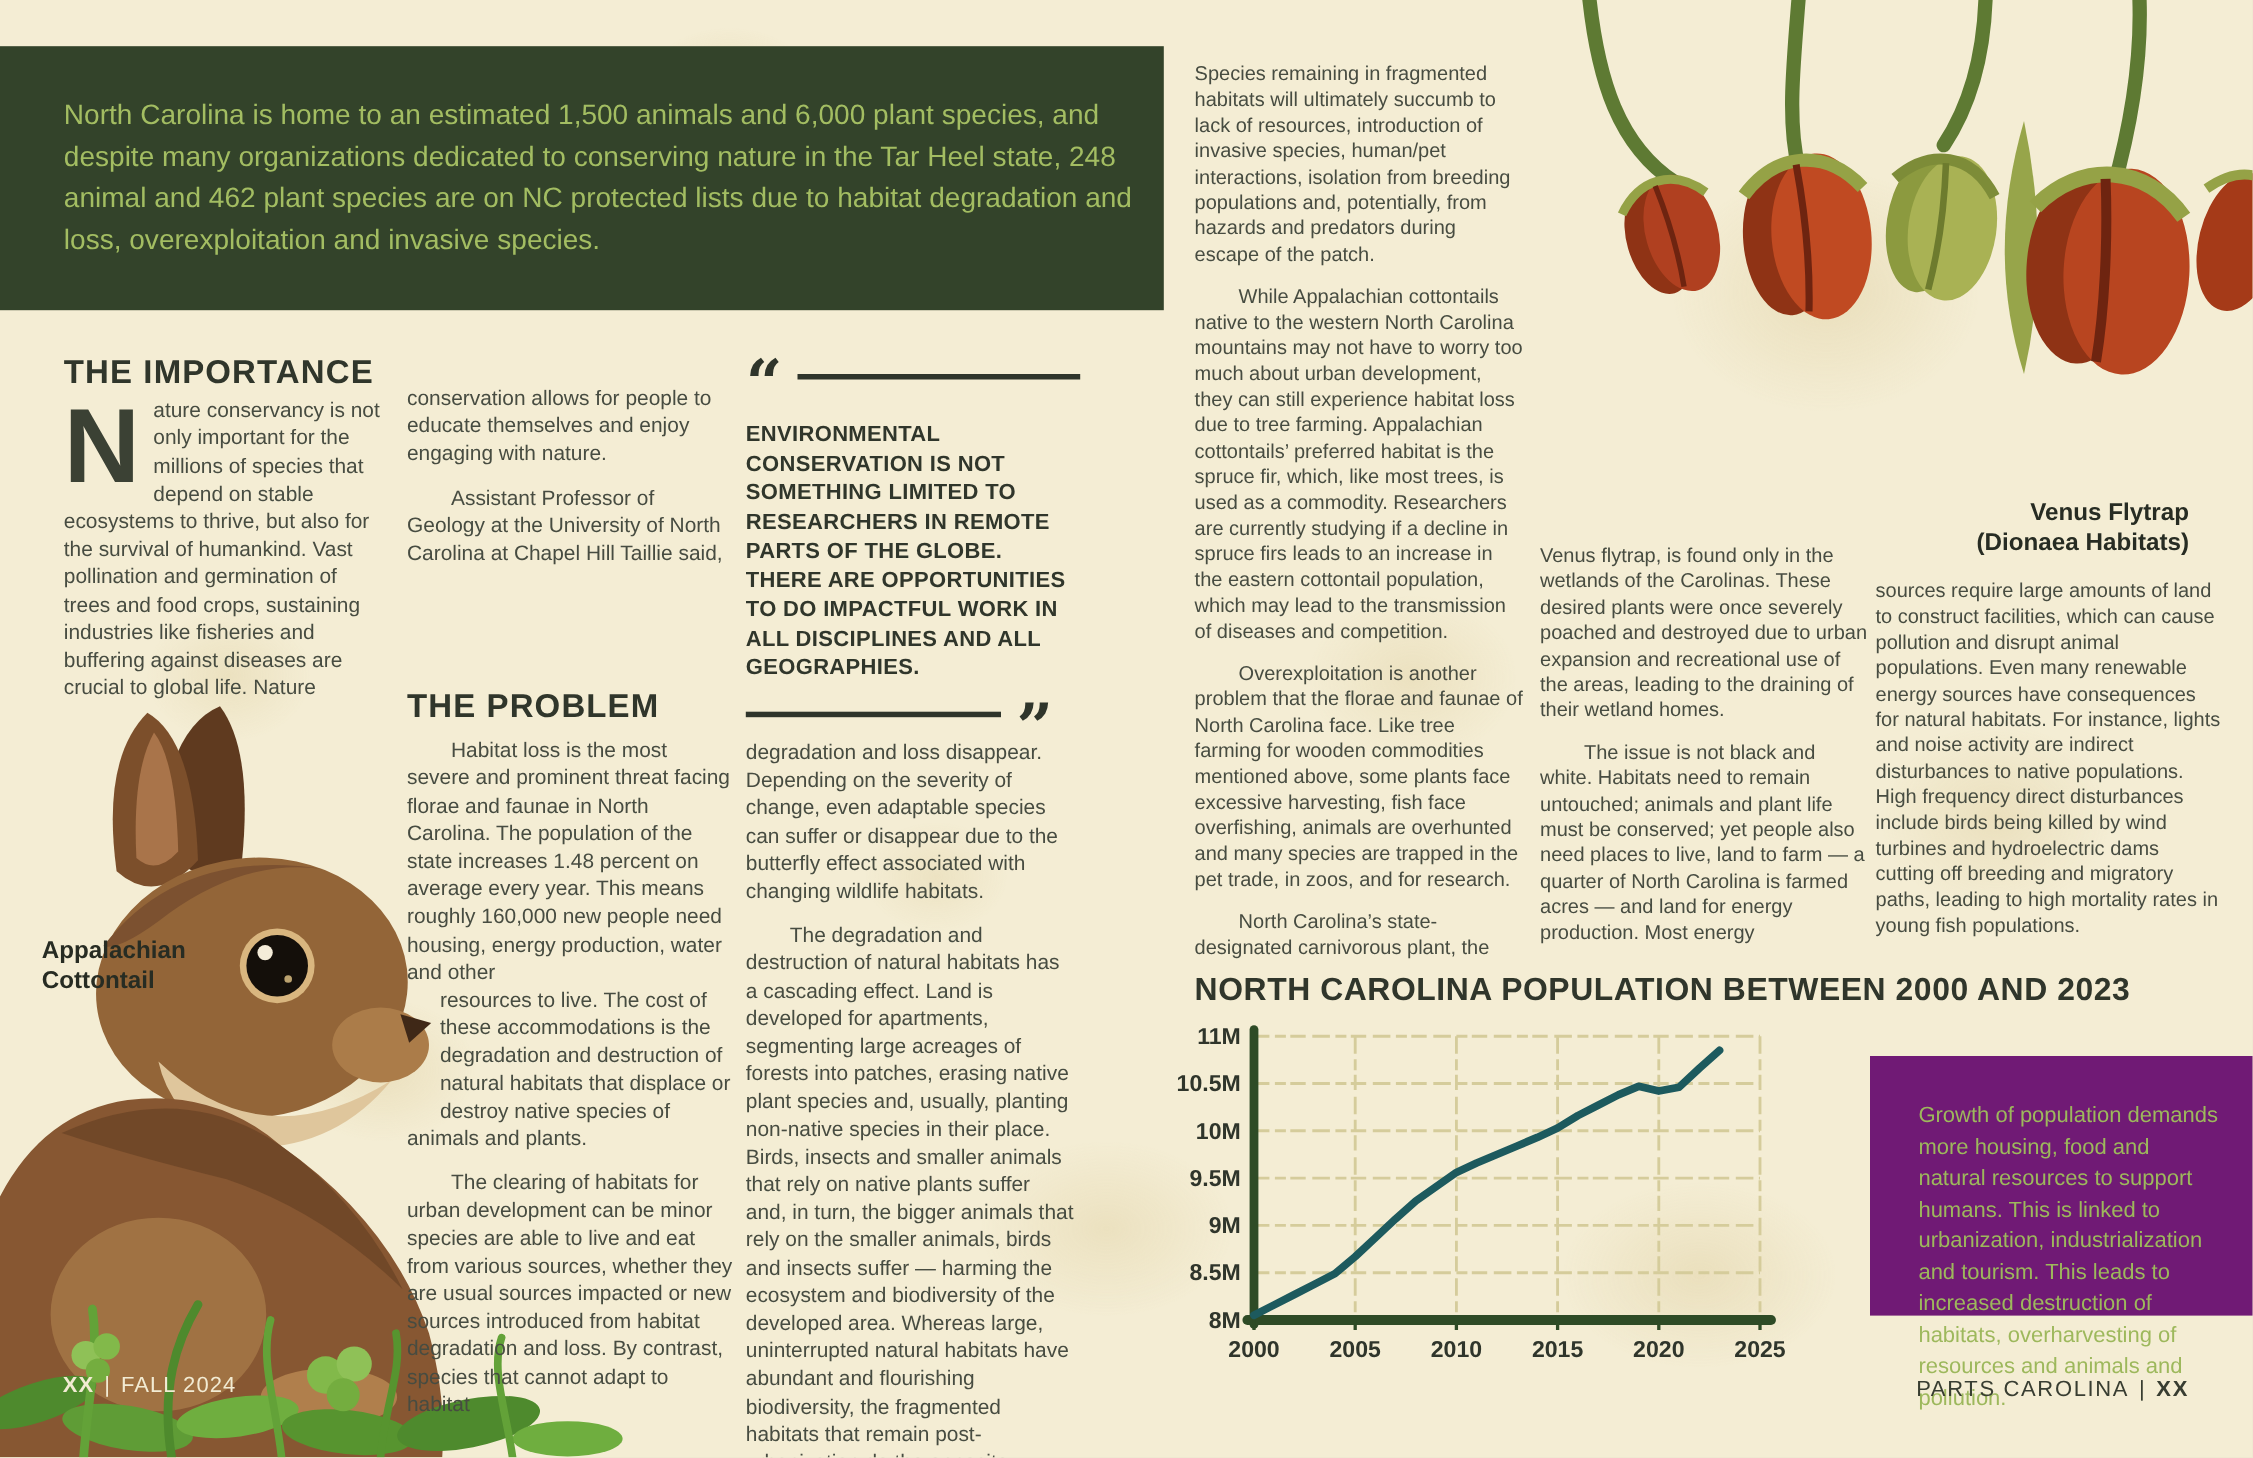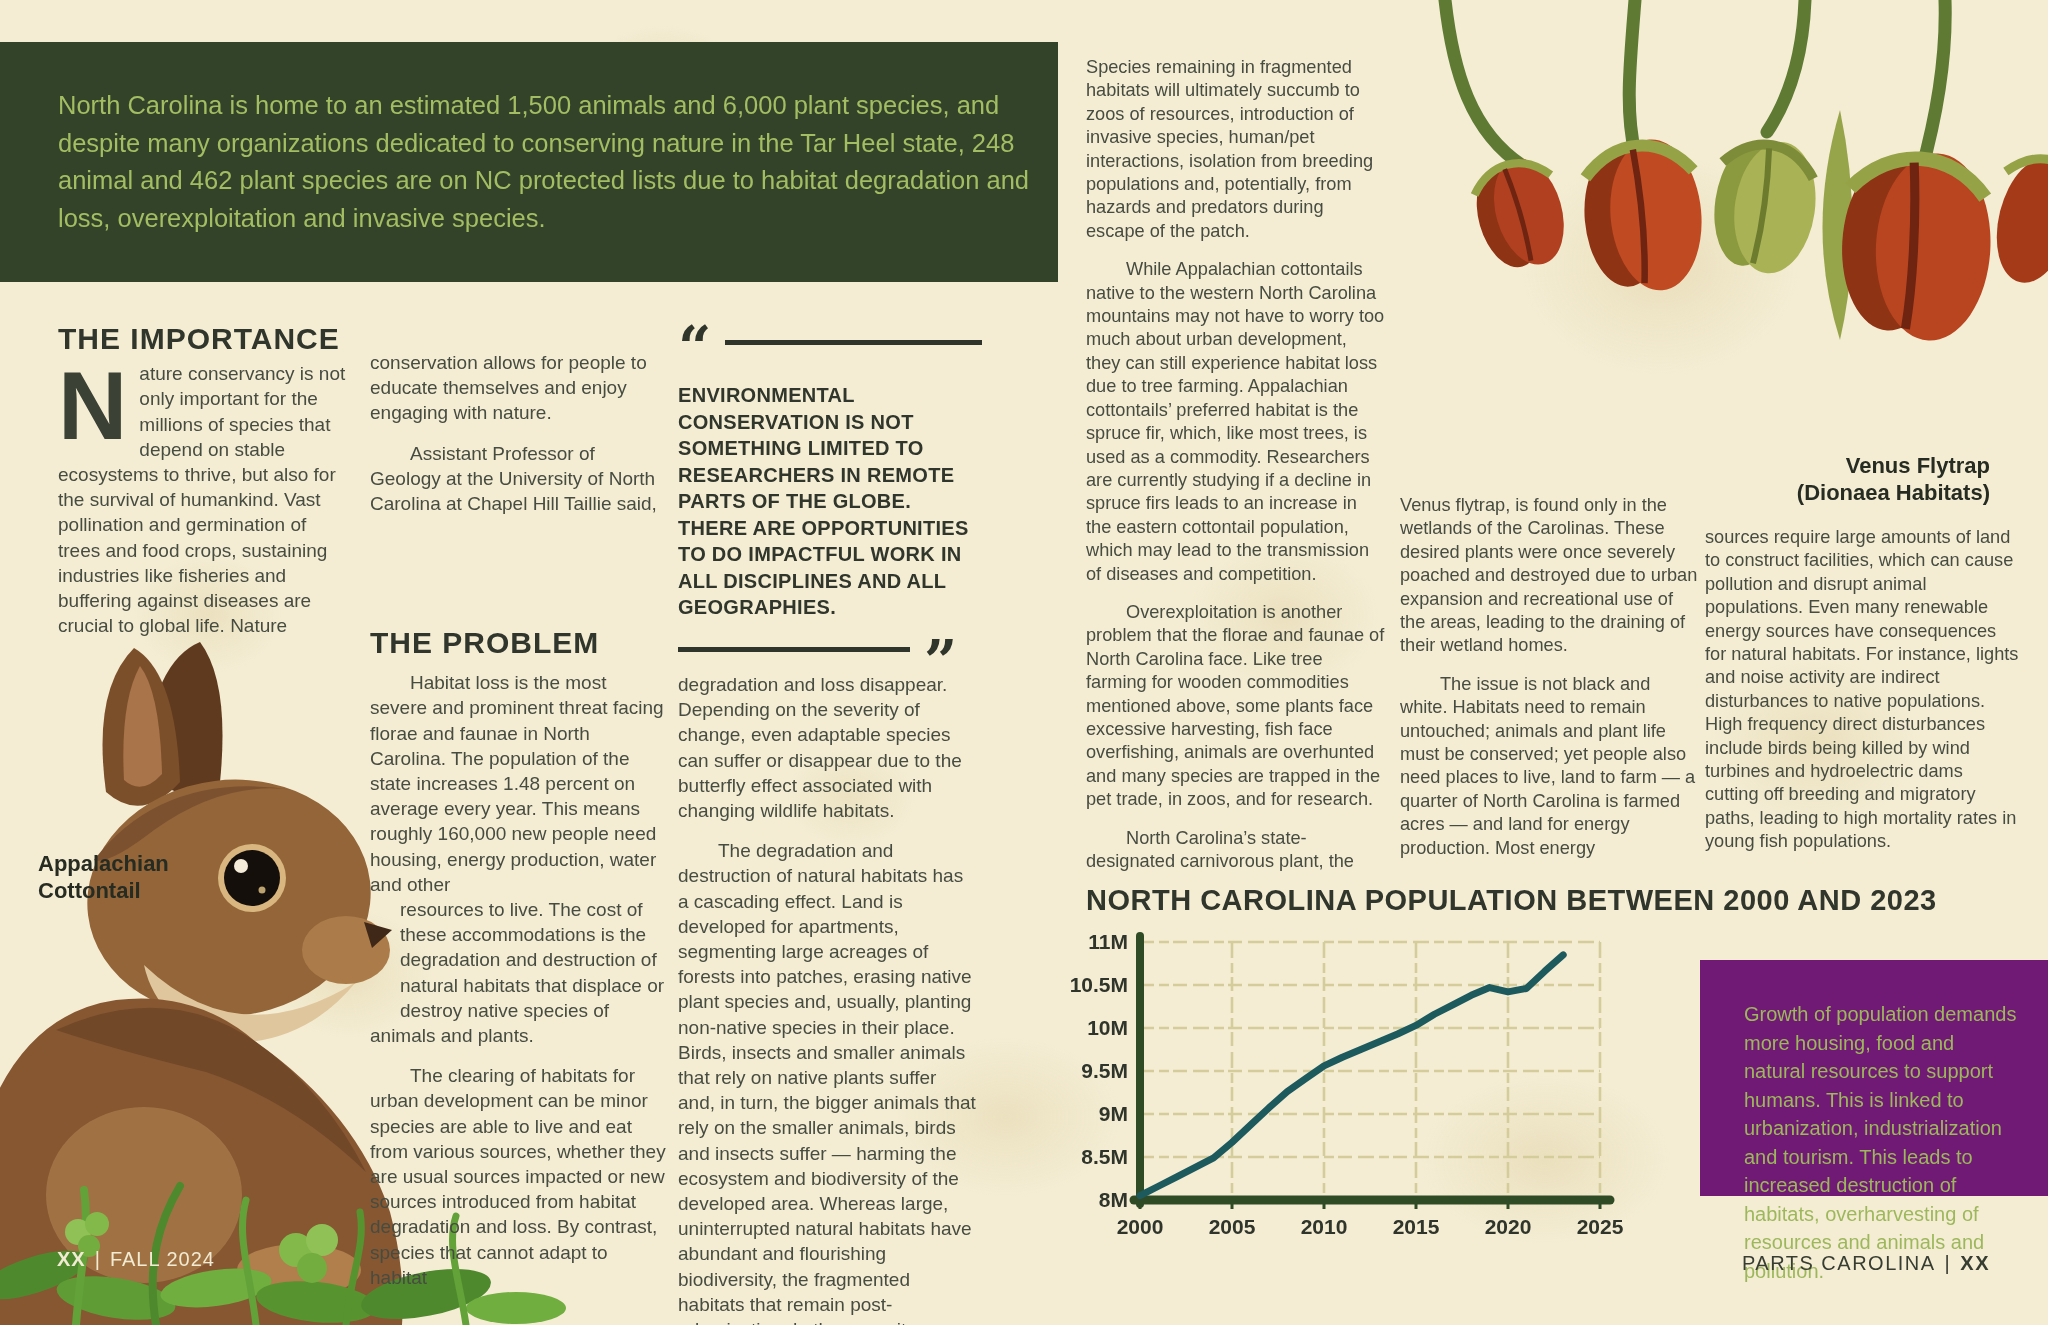--- a/index.html
+++ b/index.html
@@ -114,21 +114,21 @@
       <span class="quote-glyph close">”</span>
     </div>
   </aside>
 
   <section class="col col3b">
     <p>degradation and loss disappear. Depending on the severity of change, even adaptable species can suffer or disappear due to the butterfly effect associated with changing wildlife habitats.</p>
     <p class="ind">The degradation and destruction of natural habitats has a cascading effect. Land is developed for apartments, segmenting large acreages of forests into patches, erasing native plant species and, usually, planting non-native species in their place. Birds, insects and smaller animals that rely on native plants suffer and, in turn, the bigger animals that rely on the smaller animals, birds and insects suffer — harming the ecosystem and biodiversity of the developed area. Whereas large, uninterrupted natural habitats have abundant and flourishing biodiversity, the fragmented habitats that remain post-urbanization do the opposite.</p>
   </section>
 
   <section class="col rcol col4">
-    <p>Species remaining in fragmented habitats will ultimately succumb to zoos of resources, introduction of invasive species, human/pet interactions, isolation from breeding populations and, potentially, from hazards and predators during escape of the patch.</p>
+    <p>Species remaining in fragmented habitats will ultimately succumb to lack of resources, introduction of invasive species, human/pet interactions, isolation from breeding populations and, potentially, from hazards and predators during escape of the patch.</p>
     <p class="ind">While Appalachian cottontails native to the western North Carolina mountains may not have to worry too much about urban development, they can still experience habitat loss due to tree farming. Appalachian cottontails’ preferred habitat is the spruce fir, which, like most trees, is used as a commodity. Researchers are currently studying if a decline in spruce firs leads to an increase in the eastern cottontail population, which may lead to the transmission of diseases and competition.</p>
     <p class="ind">Overexploitation is another problem that the florae and faunae of North Carolina face. Like tree farming for wooden commodities mentioned above, some plants face excessive harvesting, fish face overfishing, animals are overhunted and many species are trapped in the pet trade, in zoos, and for research.</p>
     <p class="ind">North Carolina’s state-designated carnivorous plant, the</p>
   </section>
 
   <section class="col rcol col5">
     <p>Venus flytrap, is found only in the wetlands of the Carolinas. These desired plants were once severely poached and destroyed due to urban expansion and recreational use of the areas, leading to the draining of their wetland homes.</p>
     <p class="ind">The issue is not black and white. Habitats need to remain untouched; animals and plant life must be conserved; yet people also need places to live, land to farm — a quarter of North Carolina is farmed acres — and land for energy production. Most energy</p>
   </section>
 

